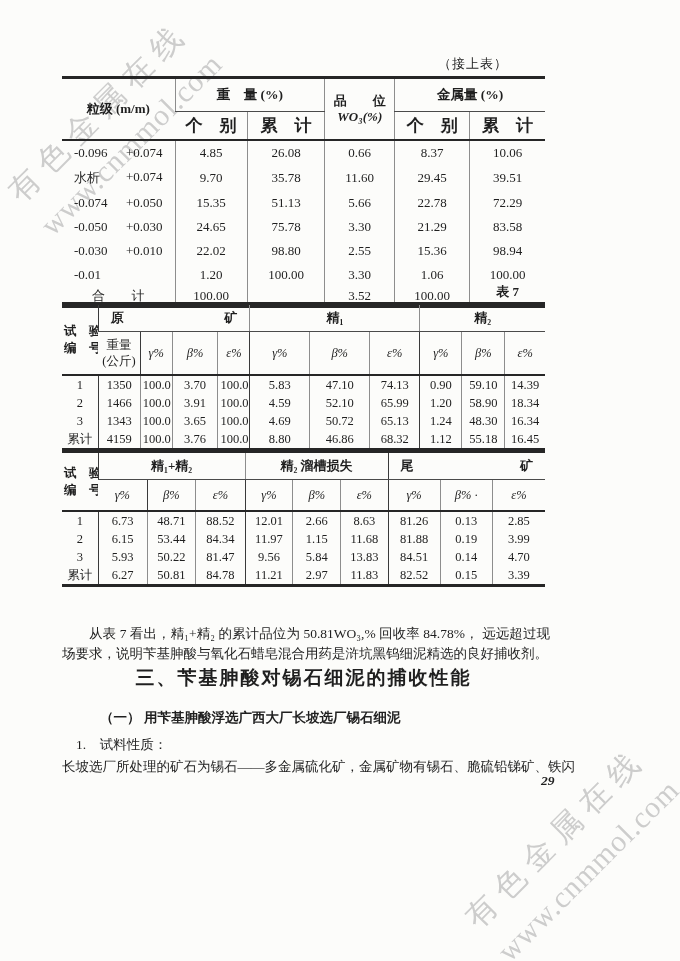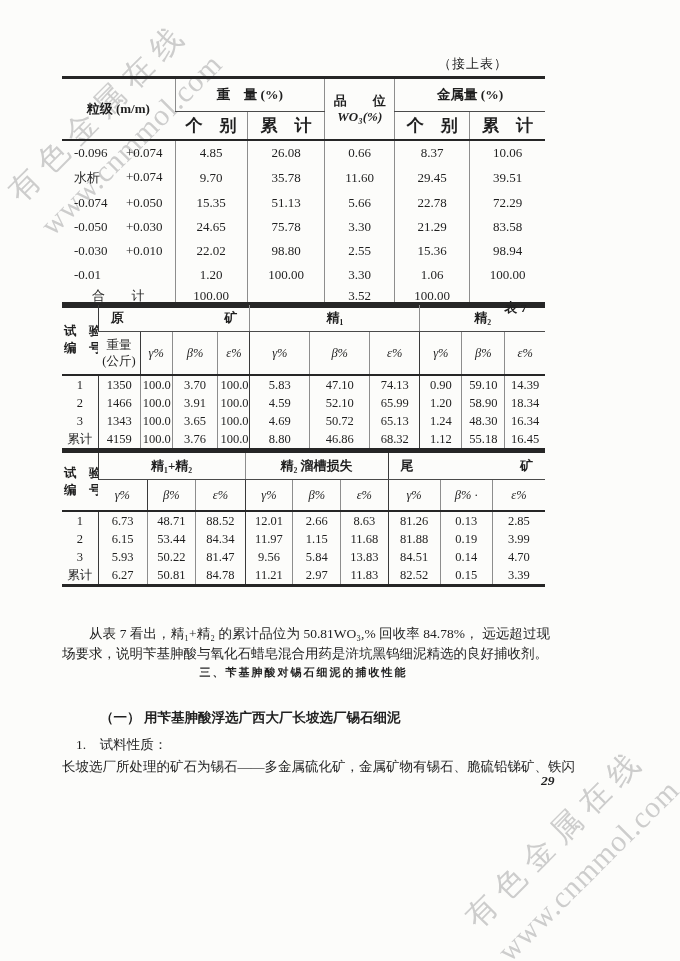--- a/index.html
+++ b/index.html
@@ -45,21 +45,21 @@
   .t1 th.group   { height:32px; font-size:13.5px; }
   .t1 tr.sub th  { height:27px; font-size:17px; font-weight:bold; }
   .t1 tbody td   { height:17px; }
   .t1 th.rowhead div { line-height:1.25; }
   .t1 tbody tr:last-child td.split div { padding:0 28px; }
   
   .t7-title {
     position:absolute; left:62px; top:283px; width:483px;
     text-align:center; font-weight:bold; font-size:13px;
   }
-  .t7-title .tl { position:absolute; right:18px;margin-top:16px; }
+  .t7-title .tl { position:absolute; right:26px; }
   .t7a { top:302px; font-size:12.5px; }
   .t7a th.group  { height:21px; font-size:13px; }
   .t7a tr.sub th { height:42px; }
   .t7a tbody td  { height:18px; }
   .t7a th:nth-child(2), .t7a tr.sub th:nth-child(5),
   .t7a td:nth-child(2), .t7a td:nth-child(6), .t7a td:nth-child(9),
   .t7a tr.sub th:nth-child(8) { border-left:1.5px solid #3a3a3a; }
   .t7b { top:450px; font-size:12.5px; border-top:3px solid #262626; }
   .t7b th.group  { height:26px; font-size:13px; }
   .t7b tr.sub th { height:30px; }
@@ -68,21 +68,21 @@
   .t7b td:nth-child(2), .t7b td:nth-child(5), .t7b td:nth-child(8),
   .t7b tr.sub th:nth-child(7) { border-left:1.5px solid #3a3a3a; }
   .two-line div { line-height:1.3; }
   
   .para {
     position:absolute; left:62px; top:610px; width:488px;
     font-size:13.5px; line-height:20px; text-indent:2em; text-align:justify;
   }
   .h3 {
     position:absolute; left:62px; top:665px; width:483px;
-    text-align:center; font-weight:bold; font-size:11px; letter-spacing:2px;
+    text-align:center; font-weight:bold; font-size:19px; letter-spacing:2px;
   }
   .h4 { position:absolute; left:100px; top:709px; font-weight:bold; font-size:13.5px;font-family:Liberation Serif, serif; }
   .item { position:absolute; left:76px; top:736px; font-size:13.5px; }
   .bodyline { position:absolute; left:62px; top:758px; font-size:13.5px; }
   .pageno { position:absolute; left:524px; top:773px; font-size:13.5px; font-style:italic; font-weight:bold;margin-left:17px; }
 </style>
 </head>
 <body>
 
 <div class="page">

